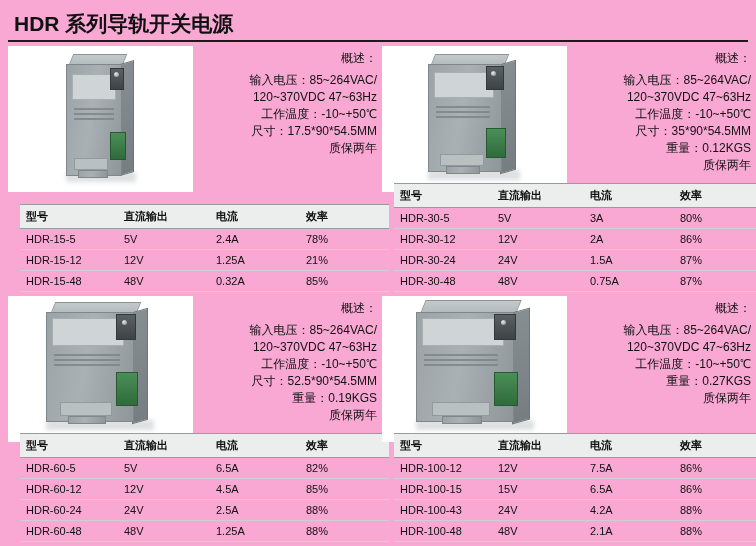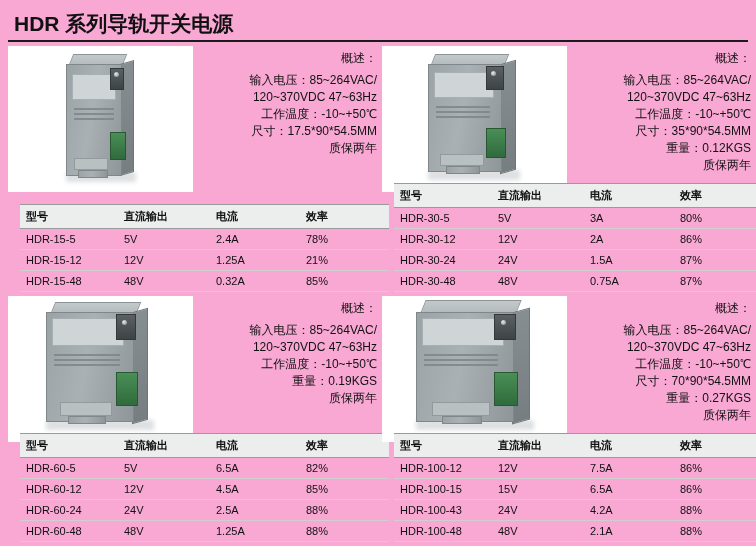--- a/index.html
+++ b/index.html
@@ -355,20 +355,21 @@
             <div class="clip" style="left:22px; top:100px; width:52px; height:14px;"></div>
             <div class="front" style="left:30px; top:114px; width:38px; height:8px;"></div>
           </div>
         </div>
 
         <div class="specs">
           <div class="head">概述：</div>
           <div class="line">输入电压：85~264VAC/</div>
           <div class="line">120~370VDC 47~63Hz</div>
           <div class="line">工作温度：-10~+50℃</div>
+          <div class="line">尺寸：52.5*90*54.5MM</div>
           <div class="line">重量：0.19KGS</div>
           <div class="line">质保两年</div>
         </div>
       </div>
 
       <table class="spec-table">
         <colgroup>
             <col class="c-model">
             <col class="c-out">
             <col class="c-cur">
@@ -430,21 +431,20 @@
             <div class="clip" style="left:24px; top:102px; width:58px; height:14px;"></div>
             <div class="front" style="left:34px; top:116px; width:40px; height:8px;"></div>
           </div>
         </div>
 
         <div class="specs">
           <div class="head">概述：</div>
           <div class="line">输入电压：85~264VAC/</div>
           <div class="line">120~370VDC 47~63Hz</div>
           <div class="line">工作温度：-10~+50℃</div>
-          <div class="line">尺寸：70*90*54.5MM</div>
           <div class="line">重量：0.27KGS</div>
           <div class="line">质保两年</div>
         </div>
       </div>
 
       <table class="spec-table">
         <colgroup>
             <col class="c-model">
             <col class="c-out">
             <col class="c-cur">

